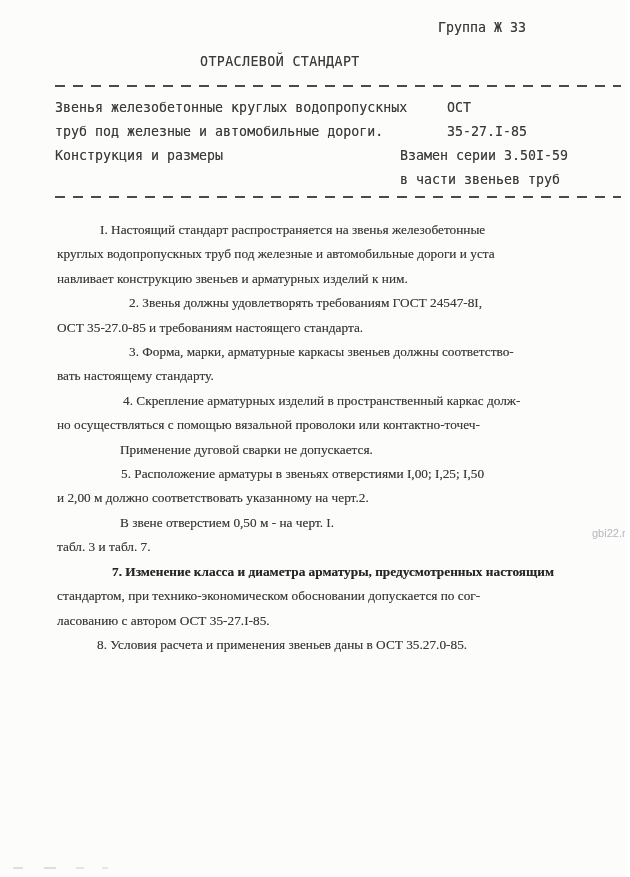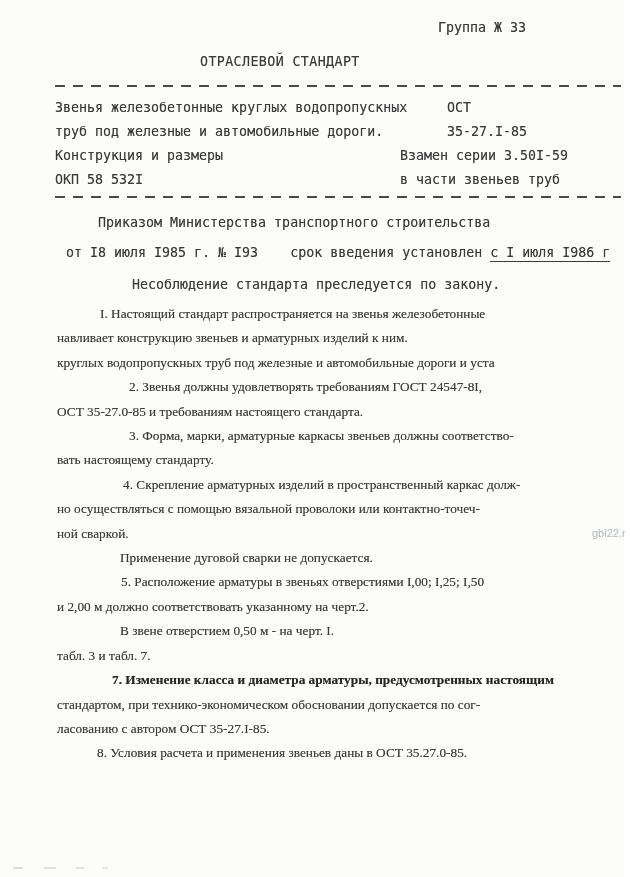--- a/index.html
+++ b/index.html
@@ -98,50 +98,43 @@
 
   <div class="doc-title line">ОТРАСЛЕВОЙ СТАНДАРТ</div>
 
   <div class="dashed dashed-top"></div>
 
   <div class="header-block">
     <div class="header-left">
       <div class="line">Звенья железобетонные круглых водопропускных</div>
       <div class="line">труб под железные и автомобильные дороги.</div>
       <div class="line">Конструкция и размеры</div>
-      <div class="line">ОКП 58 532I</div>
     </div>
     <div class="header-right">
       <div class="line pad">ОСТ</div>
       <div class="line pad">35-27.I-85</div>
       <div class="line">Взамен серии 3.50I-59</div>
       <div class="line">в части звеньев труб</div>
     </div>
   </div>
 
   <div class="dashed dashed-bottom"></div>
 
   <div class="body-block">
-    <div class="preamble">
-      <div class="line pre-1">Приказом Министерства транспортного строительства</div>
-      <div class="line pre-2"><span>от I8 июля I985 г. № I93    срок введения установлен </span><span class="underlined">с I июля I986 г</span></div>
-      <div class="line pre-3">Несоблюдение стандарта преследуется по закону.</div>
-    </div>
 
     <div class="paragraphs">
       <div class="line i43">I. Настоящий стандарт распространяется на звенья железобетонные</div>
+      <div class="line">круглых водопропускных труб под железные и автомобильные дороги и уста</div>
       <div class="line">навливает конструкцию звеньев и арматурных изделий к ним.</div>
-      <div class="line">круглых водопропускных труб под железные и автомобильные дороги и уста</div>
       <div class="line i72">2. Звенья должны удовлетворять требованиям ГОСТ 24547-8I,</div>
       <div class="line">ОСТ 35-27.0-85 и требованиям настоящего стандарта.</div>
       <div class="line i72">3. Форма, марки, арматурные каркасы звеньев должны соответство-</div>
       <div class="line">вать настоящему стандарту.</div>
       <div class="line i66">4. Скрепление арматурных изделий в пространственный каркас долж-</div>
       <div class="line">но осуществляться с помощью вязальной проволоки или контактно-точеч-</div>
-      <div class="line">ной сваркой.</div>
       <div class="line i63">Применение дуговой сварки не допускается.</div>
       <div class="line i64">5. Расположение арматуры в звеньях отверстиями I,00; I,25; I,50</div>
       <div class="line">и 2,00 м должно соответствовать указанному на черт.2.</div>
       <div class="line i63">В звене отверстием 0,50 м - на черт. I.</div>
       <div class="line">табл. 3 и табл. 7.</div>
       <div class="line i55 bold">7. Изменение класса и диаметра арматуры, предусмотренных настоящим</div>
       <div class="line">стандартом, при технико-экономическом обосновании допускается по сог-</div>
       <div class="line">ласованию с автором ОСТ 35-27.I-85.</div>
       <div class="line i51">8. Условия расчета и применения звеньев даны в ОСТ 35.27.0-85.</div>
     </div>

